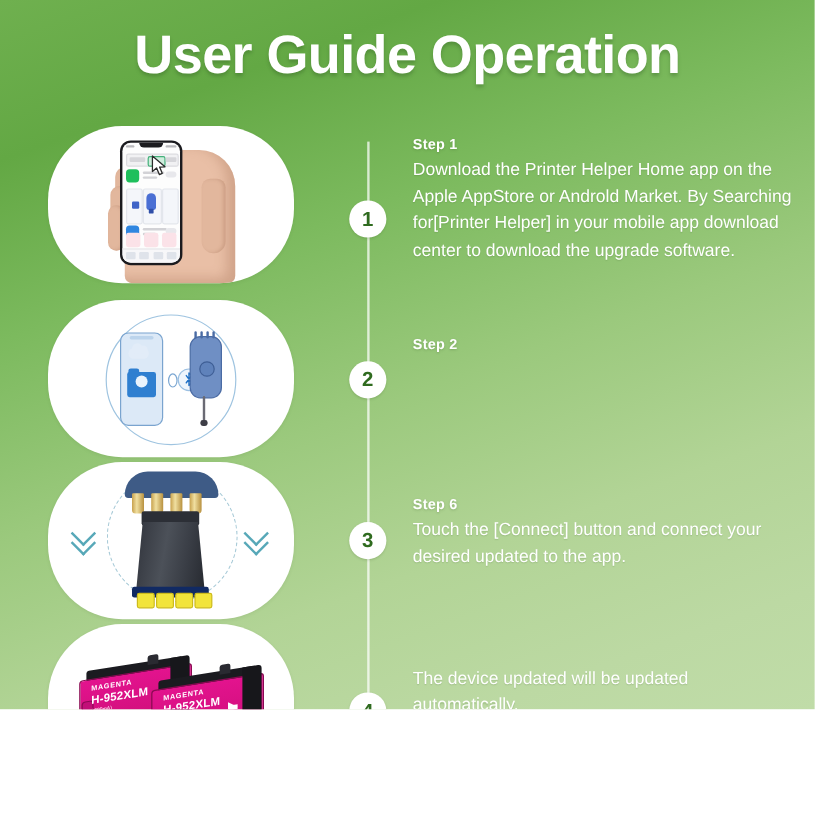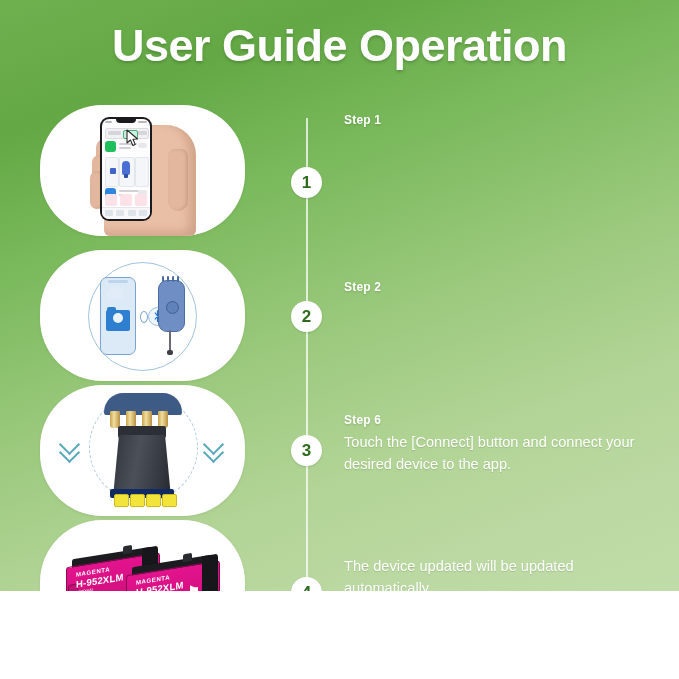--- a/index.html
+++ b/index.html
@@ -238,20 +238,21 @@
         <svg class="cursor" viewBox="0 0 14 18">
           <path d="M1 1 L1 14 L4.5 11 L6.8 16.5 L9.2 15.4 L7 10.2 L11.5 10 Z" fill="#ffffff" stroke="#2b2b2b" stroke-width="1.1" stroke-linejoin="round"></path>
         </svg>
       </div>
     </div>
 
     <div class="badge b1">1</div>
 
     <div class="txt t1">
       <p class="steph">Step 1</p>
+      <p class="stepb">Download the Printer Helper Home app on the Apple AppStore or Androld Market. By Searching for[Printer Helper] in your mobile app download center to download the upgrade software.</p>
     </div>
   </div>
 
   <div class="row row2">
 
     <div class="pill">
       <div class="art">
         <div class="circ2"></div>
 
         <div class="ph2">
@@ -321,21 +322,21 @@
           <span style="top:0;"></span>
             <span style="top:8px;"></span>
         </div>
       </div>
     </div>
 
     <div class="badge b3">3</div>
 
     <div class="txt t3">
       <p class="steph">Step 6</p>
-      <p class="stepb">Touch the [Connect] button and connect your desired device to the app.</p>
+      <p class="stepb">Touch the [Connect] button and connect your desired updated to the app.</p>
     </div>
   </div>
 
   <div class="row row4">
 
     <div class="pill">
       <div class="art">
 
         <div class="cart cartA">
           <span class="topstrip"></span>

